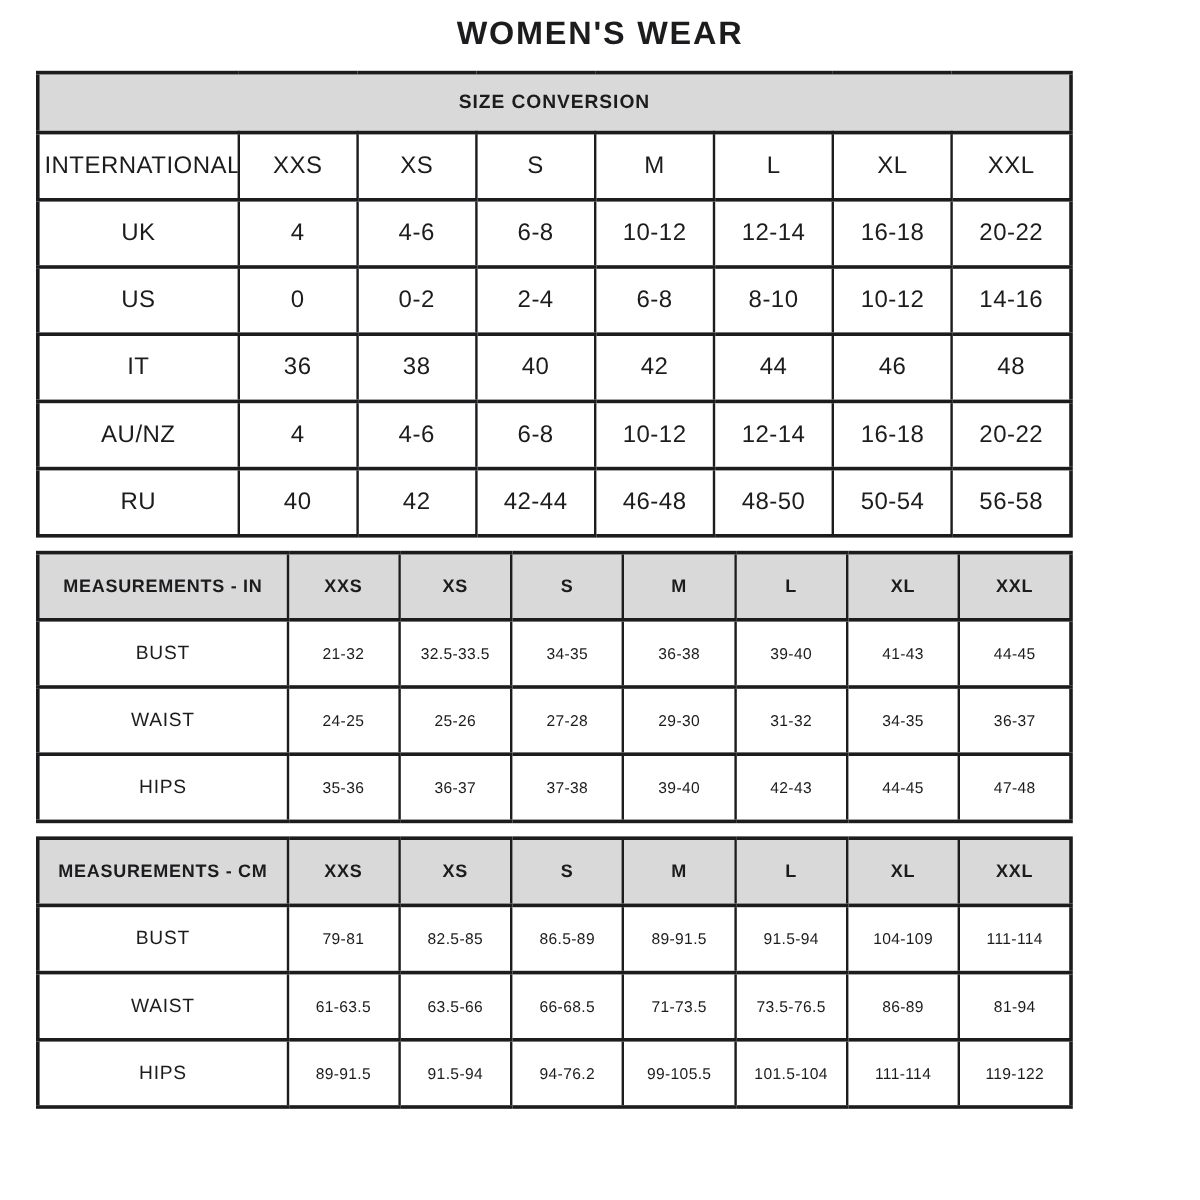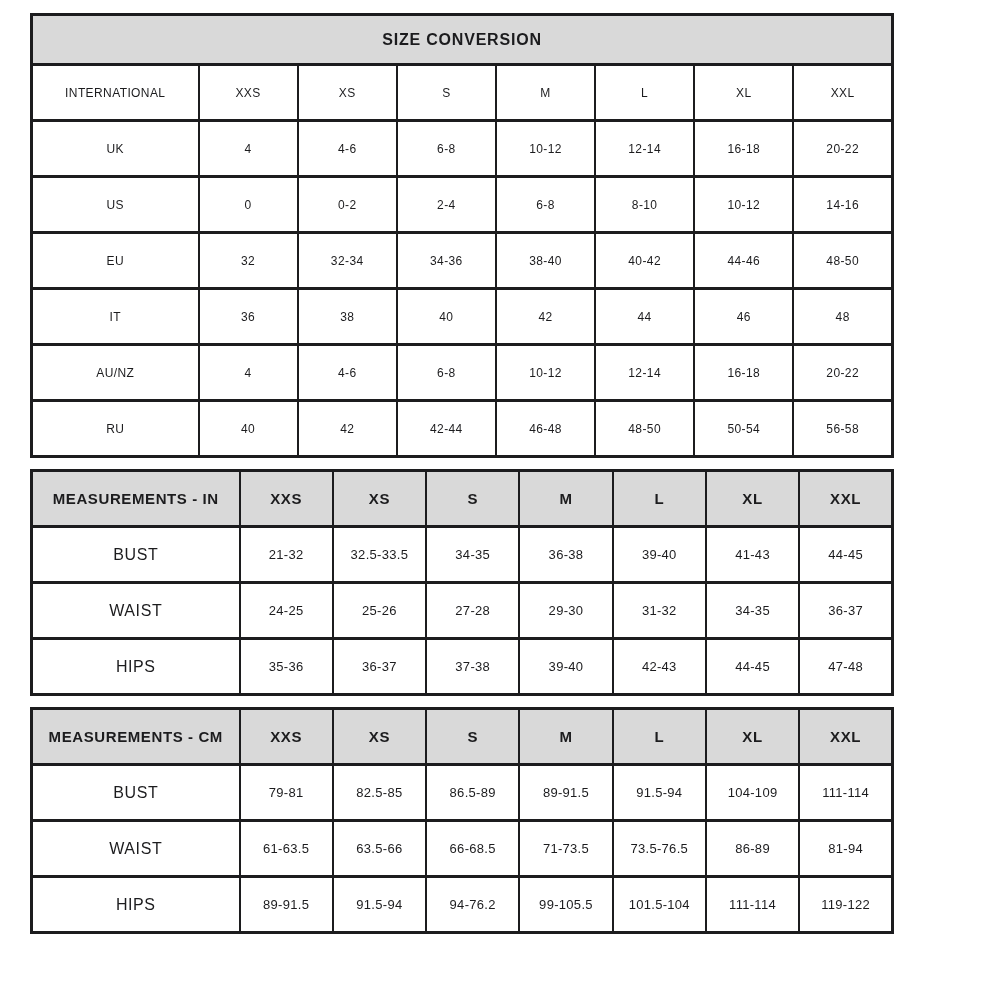--- a/index.html
+++ b/index.html
@@ -30,21 +30,21 @@
     border-right: 2px solid #1c1c1e;
     border-top: 3px solid #1c1c1e;
     border-bottom: 3px solid #1c1c1e;
     text-align: center;
     vertical-align: middle;
     padding: 0 4px;
     overflow: hidden;
     white-space: nowrap;
   }
   
-  .t1 td { height: 53px; font-size: 12px; font-weight: 500; letter-spacing: 0.4px; }
+  .t1 td { height: 53px; font-size: 20px; font-weight: 500; letter-spacing: 0.4px; }
   .t1 .table-banner {
     height: 47px;
     background: #d9d9d9;
     font-weight: 700;
     font-size: 16px;
     letter-spacing: 0.8px;
   }
   .t1 col.label-col { width: 167px; }
   
   .t2 col.label-col { width: 208px; }
@@ -56,20 +56,21 @@
     letter-spacing: 0.6px;
   }
   .t2 td.row-label { font-size: 16px; font-weight: 500; letter-spacing: 0.6px; }
   .t2 td.val { font-size: 13px; font-weight: 500; letter-spacing: 0.3px; }
 </style>
 </head>
 <body>
 
 <div class="page">
 
+  <h1 class="page-title">WOMEN'S WEAR</h1>
 
   <table class="t1">
     <colgroup>
         <col class="label-col">
         <col span="7">
       </colgroup>
     <tbody>
       <tr>
         <td colspan="8" class="table-banner">SIZE CONVERSION</td>
       </tr>
@@ -95,30 +96,20 @@
       </tr>
       <tr>
         <td>US</td>
         <td>0</td>
         <td>0-2</td>
         <td>2-4</td>
         <td>6-8</td>
         <td>8-10</td>
         <td>10-12</td>
         <td>14-16</td>
-      </tr>
-      <tr>
-        <td>EU</td>
-        <td>32</td>
-        <td>32-34</td>
-        <td>34-36</td>
-        <td>38-40</td>
-        <td>40-42</td>
-        <td>44-46</td>
-        <td>48-50</td>
       </tr>
       <tr>
         <td>IT</td>
         <td>36</td>
         <td>38</td>
         <td>40</td>
         <td>42</td>
         <td>44</td>
         <td>46</td>
         <td>48</td>

